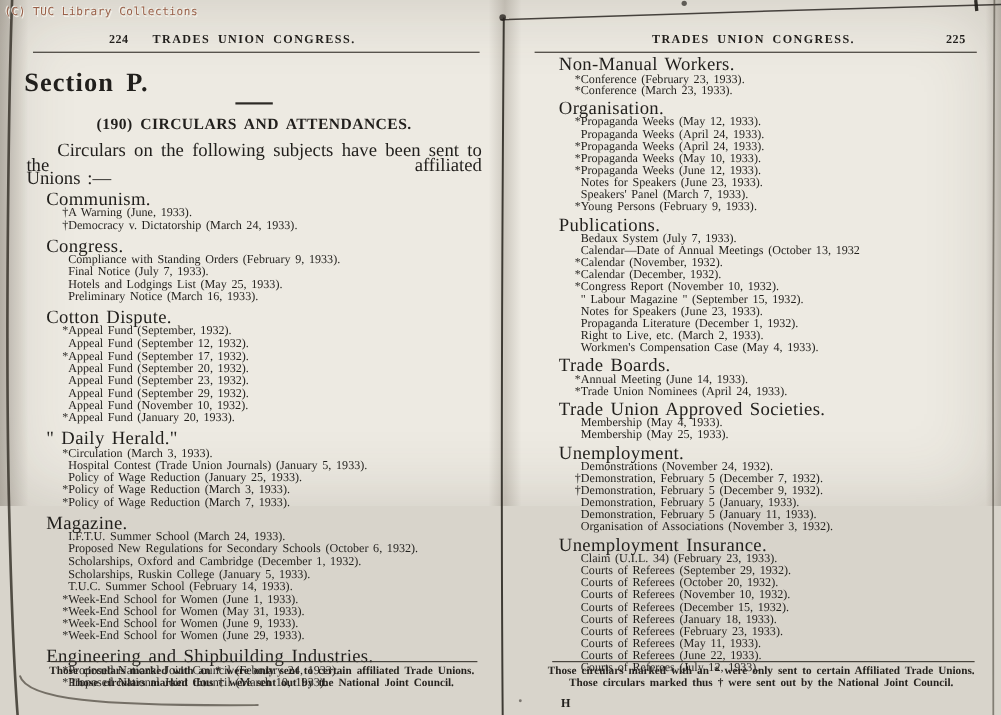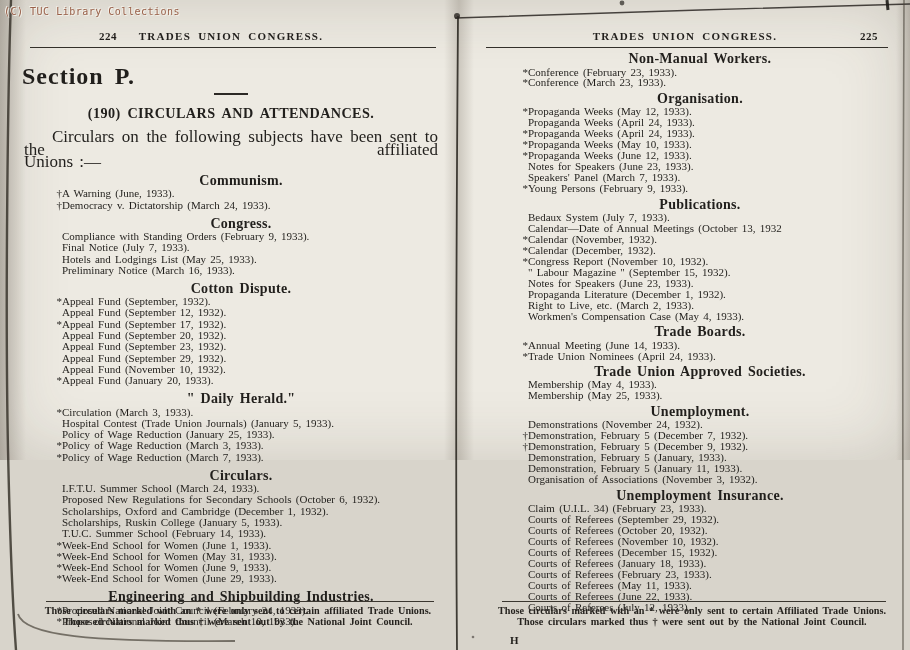--- a/index.html
+++ b/index.html
@@ -34,22 +34,22 @@
   .section-underline{width:34px;height:2.2px;background:#2c2925;margin:3px auto 0;}
   .chapter-heading{margin:10px 0 0;text-align:center;font-size:14.2px;font-weight:bold;
         letter-spacing:.4px;word-spacing:3px;}
   .intro{margin:9px 2px 0;font-size:17px;line-height:12.4px;word-spacing:2px;}
   .intro-l1{text-indent:28px;text-align:justify;text-align-last:justify;}
 
   .sections{margin-top:2px;}
   .section{margin-top:6.5px;}
   .page-right .section{margin-top:4.5px;}
   .page-right .sections{margin-top:5px;}
-  .sec-title{font-weight:bold;font-size:14px;line-height:12.5px;letter-spacing:.3px;
-        word-spacing:2px;padding-left:20px;margin-bottom:1px;text-align:center;}
+  .sec-title{font-weight:normal;font-size:17px;line-height:12.5px;letter-spacing:.3px;
+        word-spacing:2px;padding-left:20px;margin-bottom:1px;}
   .page-right .sec-title{padding-left:30px;}
   .item{font-size:11px;line-height:11.3px;padding-left:40px;word-spacing:1.5px;white-space:nowrap;}
   .page-right .item{line-height:10.95px;padding-left:50px;}
   .marker{display:inline-block;width:8px;margin-left:-8px;text-align:right;}
 
   .footnote-block{position:absolute;left:14px;right:0;top:571px;}
   .fn-rule{border:0;border-top:1.2px solid #3a362f;margin:0 6px 3px 10px;}
   .fn-line{text-align:center;font-size:10.2px;font-weight:bold;line-height:11.4px;
         word-spacing:2px;color:#26231f;}
   .sig-row{margin-top:6px;padding-left:18px;font-size:11px;font-weight:bold;}
@@ -108,21 +108,21 @@
         </div>
         <div class="section">
           <div class="sec-title">" Daily Herald."</div>
           <div class="item"><span class="marker">*</span>Circulation (March 3, 1933).</div>
           <div class="item"><span class="marker"></span>Hospital Contest (Trade Union Journals) (January 5, 1933).</div>
           <div class="item"><span class="marker"></span>Policy of Wage Reduction (January 25, 1933).</div>
           <div class="item"><span class="marker">*</span>Policy of Wage Reduction (March 3, 1933).</div>
           <div class="item"><span class="marker">*</span>Policy of Wage Reduction (March 7, 1933).</div>
         </div>
         <div class="section">
-          <div class="sec-title">Circulars.</div>
+          <div class="sec-title">Magazine.</div>
           <div class="item"><span class="marker"></span>I.F.T.U. Summer School (March 24, 1933).</div>
           <div class="item"><span class="marker"></span>Proposed New Regulations for Secondary Schools (October 6, 1932).</div>
           <div class="item"><span class="marker"></span>Scholarships, Oxford and Cambridge (December 1, 1932).</div>
           <div class="item"><span class="marker"></span>Scholarships, Ruskin College (January 5, 1933).</div>
           <div class="item"><span class="marker"></span>T.U.C. Summer School (February 14, 1933).</div>
           <div class="item"><span class="marker">*</span>Week-End School for Women (June 1, 1933).</div>
           <div class="item"><span class="marker">*</span>Week-End School for Women (May 31, 1933).</div>
           <div class="item"><span class="marker">*</span>Week-End School for Women (June 9, 1933).</div>
           <div class="item"><span class="marker">*</span>Week-End School for Women (June 29, 1933).</div>
         </div>

